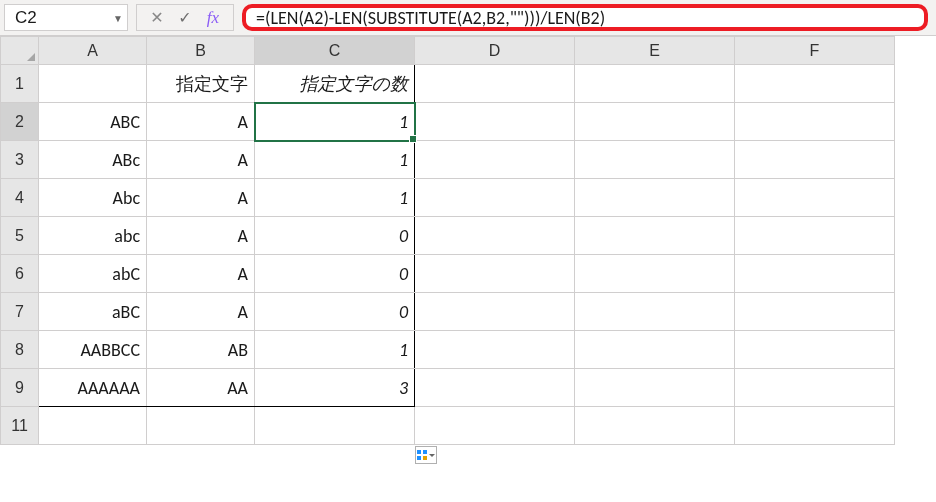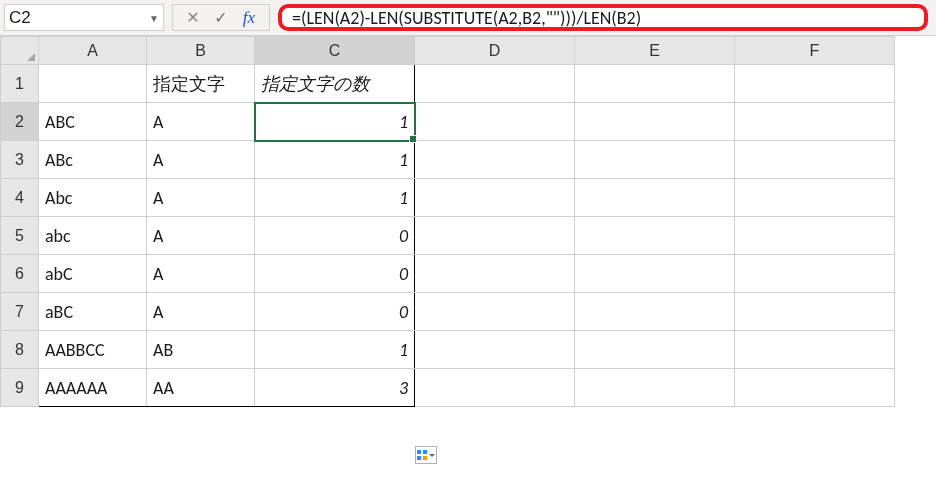--- a/index.html
+++ b/index.html
@@ -14,25 +14,25 @@
   .formula-bar {
     display: flex;
     align-items: stretch;
     height: 36px;
     background: #f3f2f1;
     border-bottom: 1px solid #d0cece;
   }
   .name-box {
     display: flex;
     align-items: center;
-    width: 160px;
+    width: 124px;
     background: #fff;
     border: 1px solid #d0cece;
     margin: 4px 0 4px 4px;
-    padding: 0 4px;
+    padding: 0 10px;
     font-size: 17px;
     color: #1a1a1a;
     position: relative;
   }
   .name-box .dd {
     position: absolute;
     right: 4px;
     top: 50%;
     transform: translateY(-50%);
     color: #666;
@@ -49,21 +49,21 @@
   .fx-btn {
     width: 28px;
     height: 26px;
     display: flex;
     align-items: center;
     justify-content: center;
     color: #6e6e6e;
     font-size: 16px;
   }
   .fx-btn.x { color: #888; }
-  .fx-btn.fx { font-style: italic; font-family: "Times New Roman", serif; font-size: 17px; color: #1d4ed8; }
+  .fx-btn.fx { font-style: italic; font-family: "Times New Roman", serif; font-size: 17px; color: #8b5cf6; }
   .formula-input-wrap {
     flex: 1;
     display: flex;
     align-items: center;
     background: #fff;
     margin: 4px 8px 4px 8px;
     border: 4px solid #ed1c24;
     border-radius: 10px;
     padding: 0 10px;
   }
@@ -128,21 +128,21 @@
     height: 38px;
     background: #fff;
     font-size: 18px;
     padding: 0 6px;
     color: #1a1a1a;
     font-family: "Calibri","Segoe UI",sans-serif;
     vertical-align: middle;
   }
   .grid tbody tr { height: 38px; }
   .grid thead tr { height: 28px; }
-  .txt-left { text-align: left; }
+  .txt-left { text-align: right; }
   .txt-right { text-align: right; }
   .thick-top { border-top: 1px solid #000 !important; }
   .thick-bottom { border-bottom: 1px solid #000 !important; margin-top: 10px; }
   .thick-left { border-left: 1px solid #000 !important; }
   .thick-right { border-right: 1px solid #000 !important; font-style: italic; }
   .grid td.cell.selected {
     outline: 2px solid #217346;
     outline-offset: -1px;
     position: relative;
     z-index: 2;
@@ -291,20 +291,29 @@
       </tr>
       <tr>
         <th class="row-head">9</th>
         <td class="cell txt-left thick-left thick-top thick-bottom">AAAAAA</td>
         <td class="cell txt-left thick-left thick-top thick-bottom">AA</td>
         <td class="cell txt-right thick-left thick-right thick-top thick-bottom">3</td>
         <td class="cell"></td>
         <td class="cell"></td>
         <td class="cell"></td>
       </tr>
+      <tr>
+        <th class="row-head">11</th>
+        <td class="cell"></td>
+        <td class="cell"></td>
+        <td class="cell"></td>
+        <td class="cell"></td>
+        <td class="cell"></td>
+        <td class="cell"></td>
+      </tr>
     </tbody>
   </table>
 
   <div class="autofill-popup">
     <div class="ic"></div>
     <div class="dd"></div>
   </div>
 </div>
 
 </body></html>

